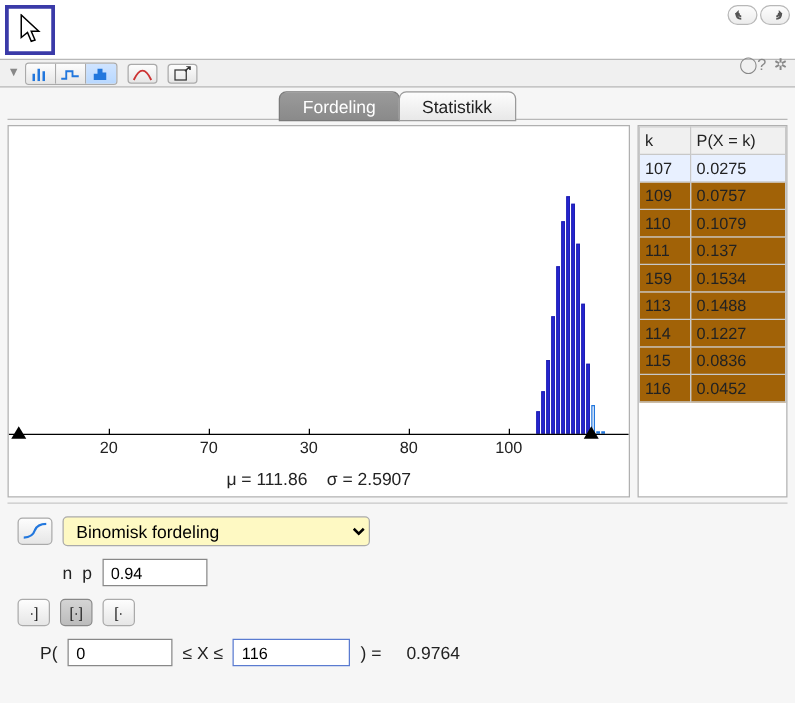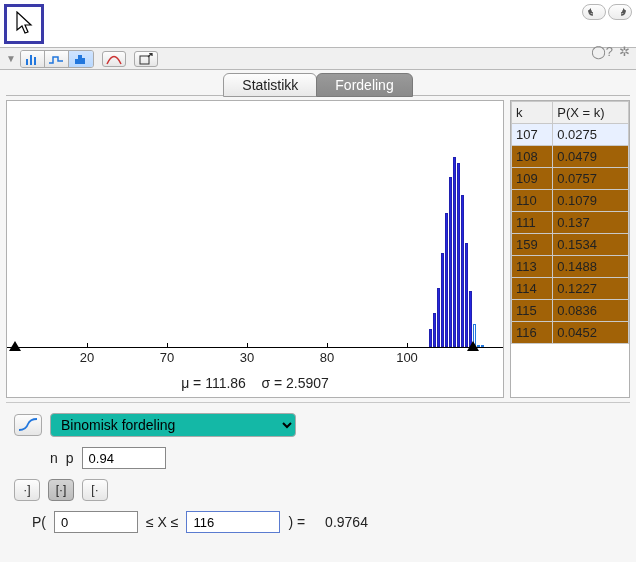--- a/index.html
+++ b/index.html
@@ -202,21 +202,21 @@
   .dist-icon {
     width: 28px; height: 22px;
     border: 1px solid #aaa;
     border-radius: 4px;
     background: linear-gradient(#fdfdfd,#e6e6e6);
     display:flex; align-items:center; justify-content:center;
   }
   select.dist-select {
     width: 246px; height: 24px;
     border: 1px solid #aaa; border-radius: 4px;
-    background: #14b8a6;
+    background: #fef9c3;
     font-size: 14px;
     padding-left: 6px;
   }
   input.num {
     width: 84px; height: 22px;
     border: 1px solid #888;
     background: #fff;
     font-size: 13px;
     padding: 1px 6px;
   }
@@ -294,22 +294,22 @@
     </div>
   <div class="mini-icon solo">
       <svg width="14" height="12">
         <rect x="1" y="3" width="9" height="8" fill="none" stroke="#333"></rect>
         <path d="M9 4 L13 0 M10 0 L13 0 L13 3" fill="none" stroke="#333" stroke-width="1.3"></path>
       </svg>
     </div>
 </div>
 
 <div class="tabbar">
+  <div class="tab active">Fordeling</div>
   <div class="tab">Statistikk</div>
-  <div class="tab active">Fordeling</div>
 </div>
 
 <div class="content-row">
   <div class="chart-box">
     <div id="bars">
         <div class="bar" style="left: 422px; height: 17.9596px;"></div>
         <div class="bar" style="left: 426px; height: 34.0613px;"></div>
         <div class="bar" style="left: 430px; height: 59.3286px;"></div>
         <div class="bar" style="left: 434px; height: 93.7614px;"></div>
         <div class="bar" style="left: 438px; height: 133.644px;"></div>
@@ -350,24 +350,20 @@
         <th>k</th>
         <th>P(X = k)</th>
       </tr>
         </thead>
       <tbody id="tblbody">
           <tr>
             <td>107</td>
             <td>0.0275</td>
           </tr>
           <tr>
-            <td>108</td>
-            <td>0.0479</td>
-          </tr>
-          <tr>
             <td>109</td>
             <td>0.0757</td>
           </tr>
           <tr>
             <td>110</td>
             <td>0.1079</td>
           </tr>
           <tr>
             <td>111</td>
             <td>0.137</td>

